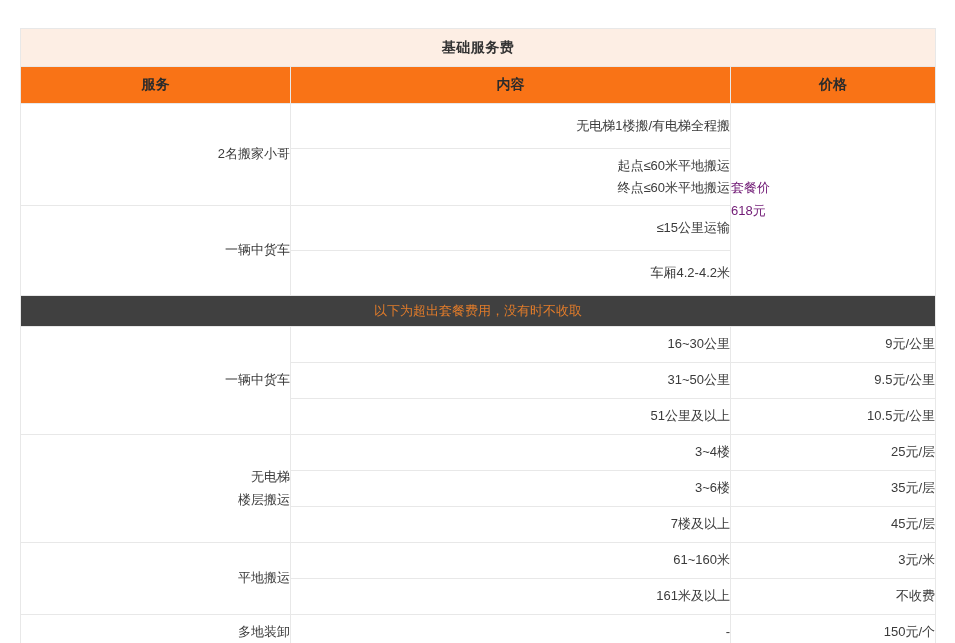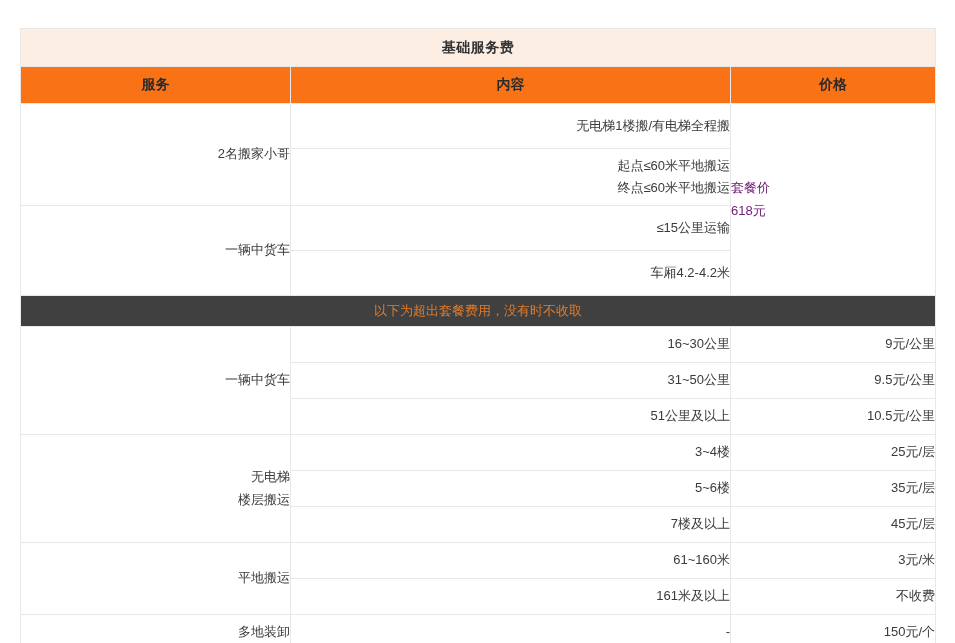--- a/index.html
+++ b/index.html
@@ -144,21 +144,21 @@
 
       <tr>
         <td class="cell" rowspan="3">
           <span class="sub-line">无电梯</span>
           <span class="sub-line">楼层搬运</span>
         </td>
         <td class="cell h35">3~4楼</td>
         <td class="cell h35">25元/层</td>
       </tr>
       <tr>
-        <td class="cell h35">5~6楼</td>
+        <td class="cell h35">3~6楼</td>
         <td class="cell h35">35元/层</td>
       </tr>
       <tr>
         <td class="cell h35">7楼及以上</td>
         <td class="cell h35">45元/层</td>
       </tr>
 
       <tr>
         <td class="cell" rowspan="2">平地搬运</td>
         <td class="cell h35">61~160米</td>

